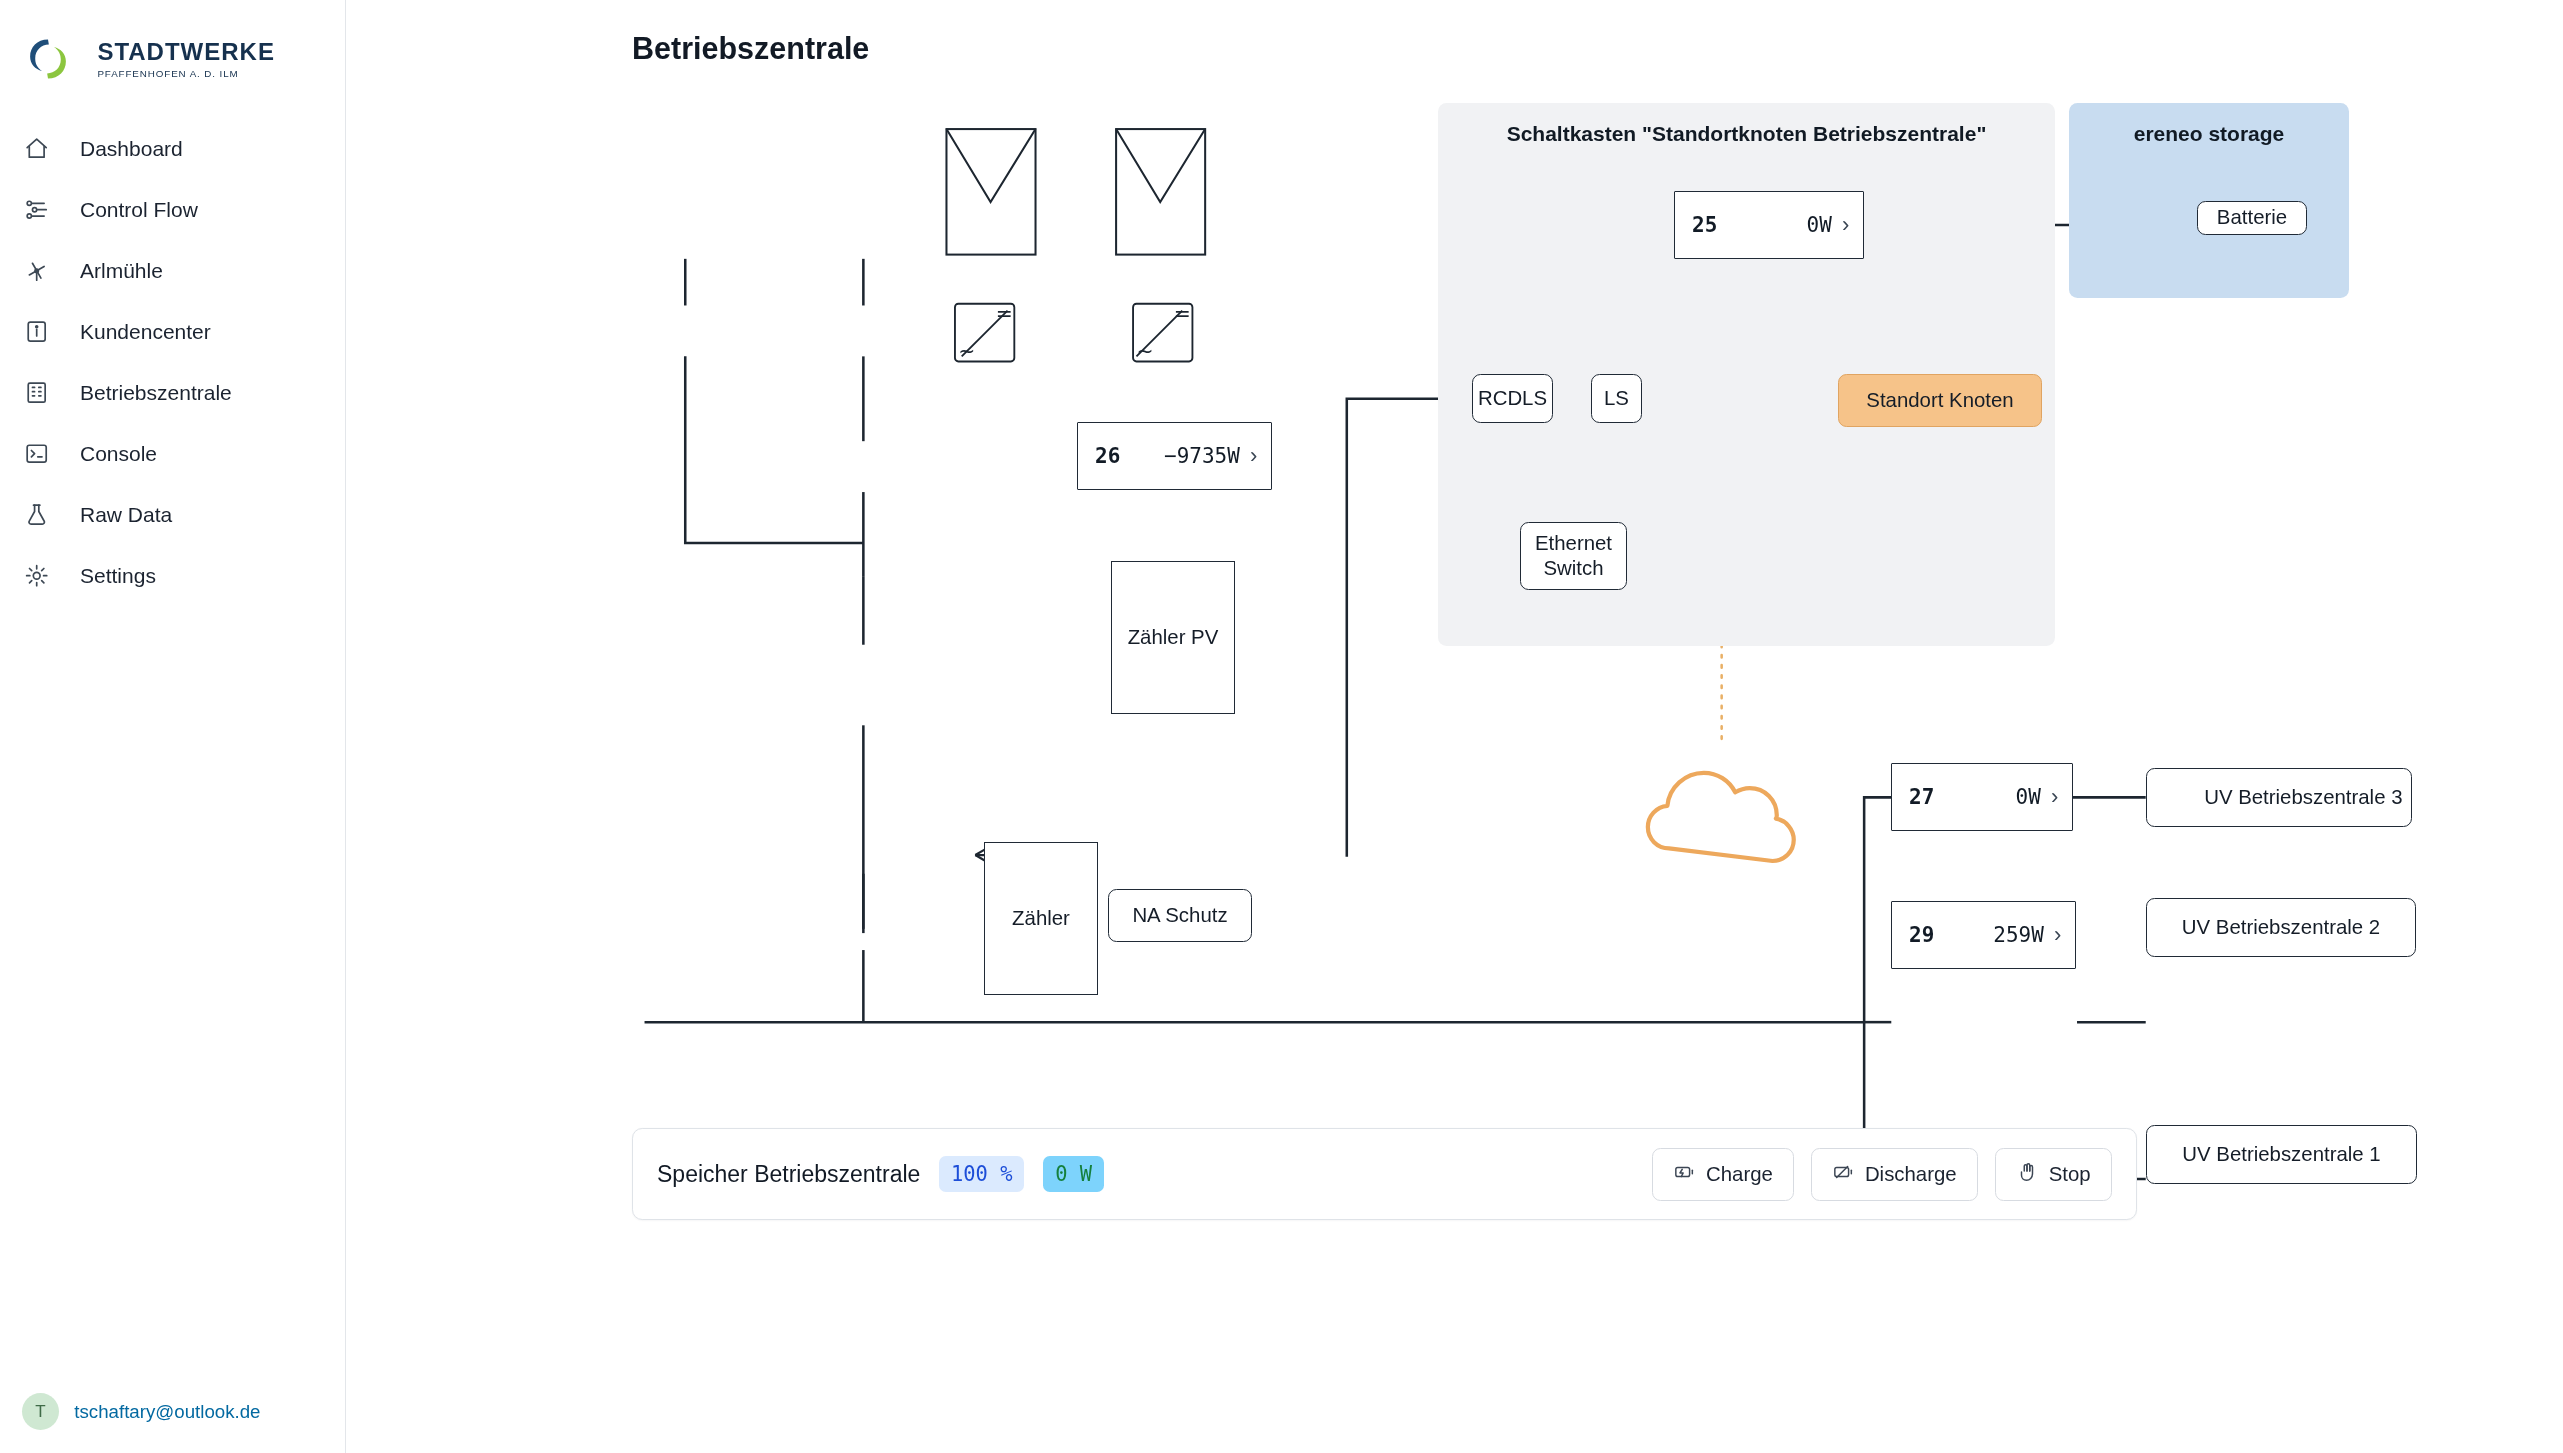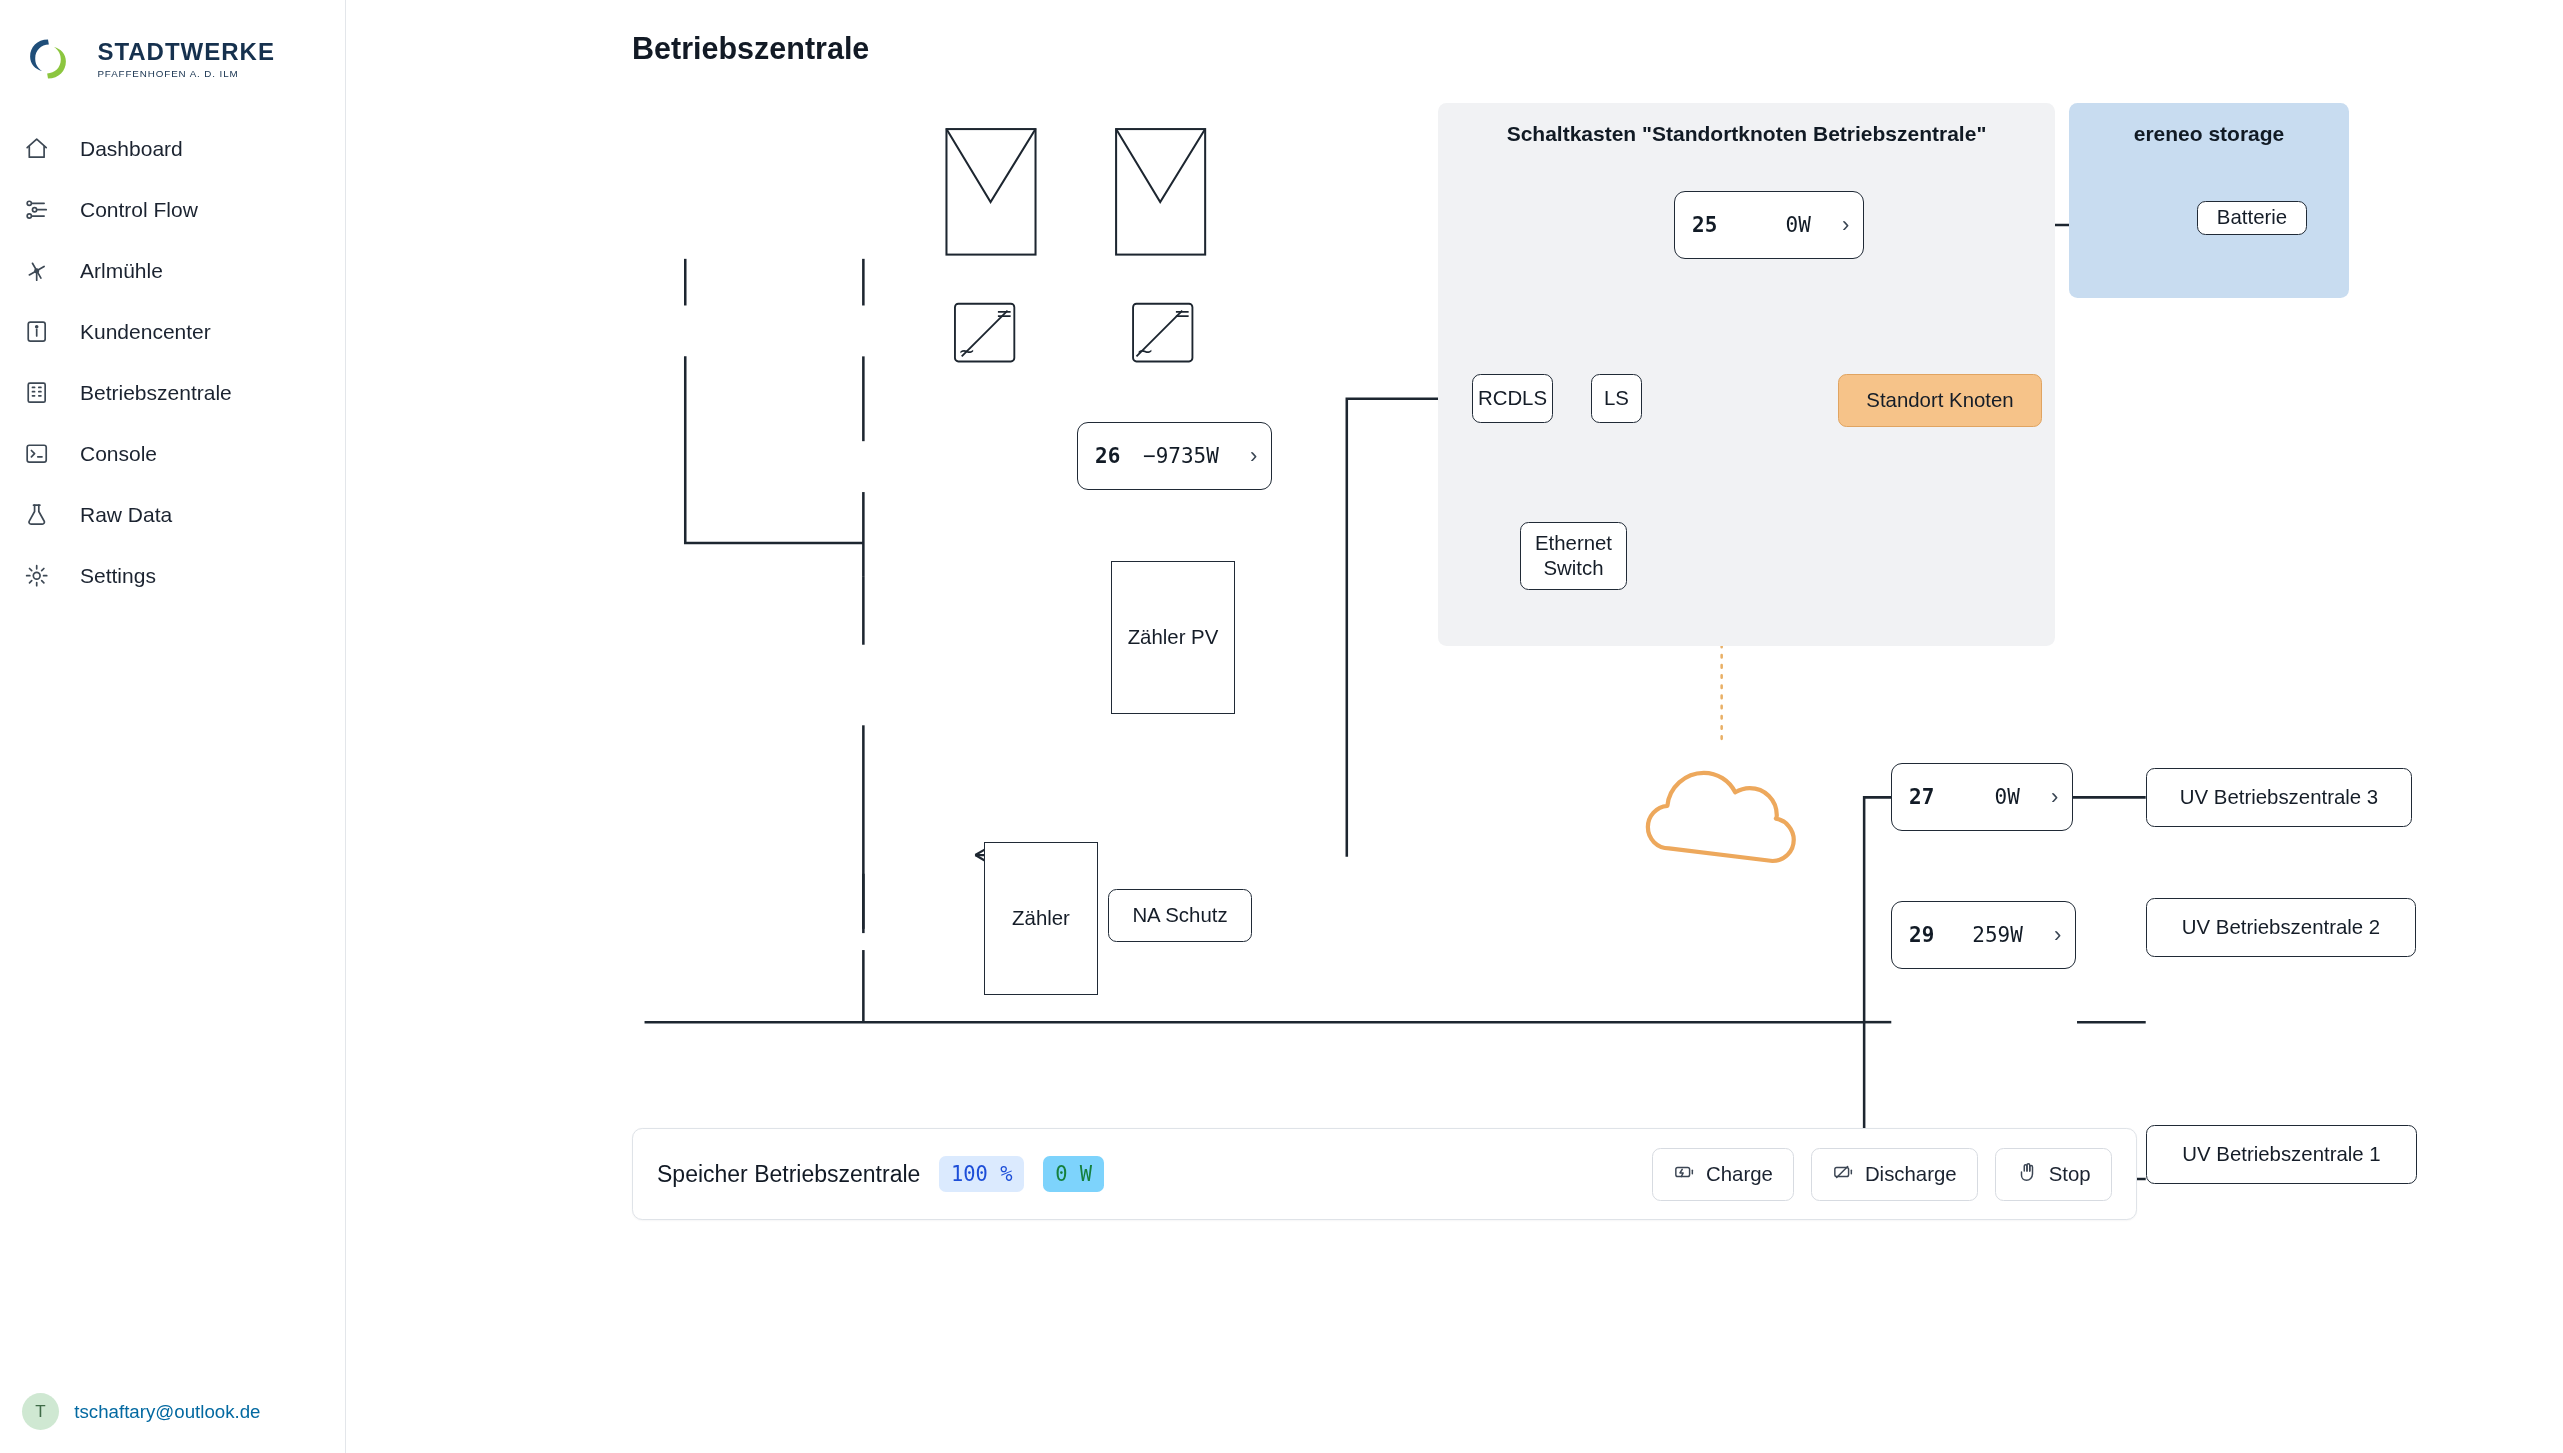--- a/index.html
+++ b/index.html
@@ -137,28 +137,27 @@
     font-size: 21px;
     font-weight: 700;
     color: #111a24;
     text-align: center;
     width: 100%;
   }
   .meter {
     position: absolute;
     background: #fff;
     border: 1.4px solid #202a36;
-    border-radius: 11px;
+    border-radius: 1px;
     display: flex;
     align-items: center;
     font-family: "DejaVu Sans Mono", monospace;
     font-size: 21px;
     color: #121b26;
     cursor: pointer;
-    gap: 21px;
   }
   .meter .mid { font-weight: 700; padding-left: 17px; }
   .meter .val { margin-left: auto; padding-right: 10.2px; }
   .meter .chev { padding-right: 13.6px; color: #3a4654; font-family: "Liberation Sans", sans-serif; font-size: 22px; }
 
   .standort {
     background: #f6c389;
     border: 1.4px solid #e0a461;
     margin-left: 9px;
   }
@@ -468,21 +467,21 @@
       <div class="plain-box" style="left:638px; top:842px; width:114px; height:153px;">
         <span>Zähler</span>
       </div>
 
       <div class="meter" style="left:1545px; top:763px; width:182px; height:68px;">
         <span class="mid">27</span>
         <span class="val">0W</span>
         <span class="chev">›</span>
       </div>
 
-      <div class="node" style="left:1800px; top:768px; width:266px; height:59px;">
+      <div class="node" style="left:1800px; top:768px; width:266px; height:59px;justify-content:flex-end;">
         <span>UV Betriebszentrale 3</span>
       </div>
 
       <div class="meter" style="left:1545px; top:901px; width:185px; height:68px;">
         <span class="mid">29</span>
         <span class="val">259W</span>
         <span class="chev">›</span>
       </div>
 
       <div class="node" style="left:1800px; top:898px; width:270px; height:59px;">

